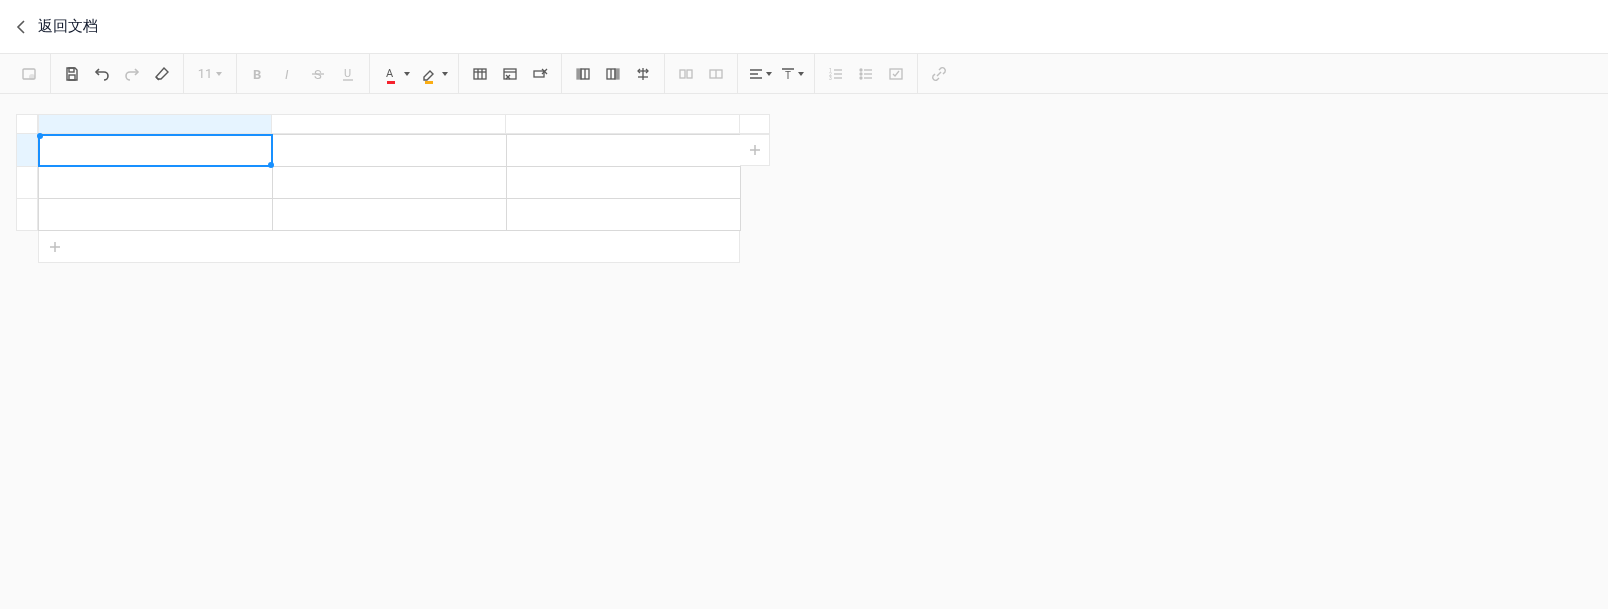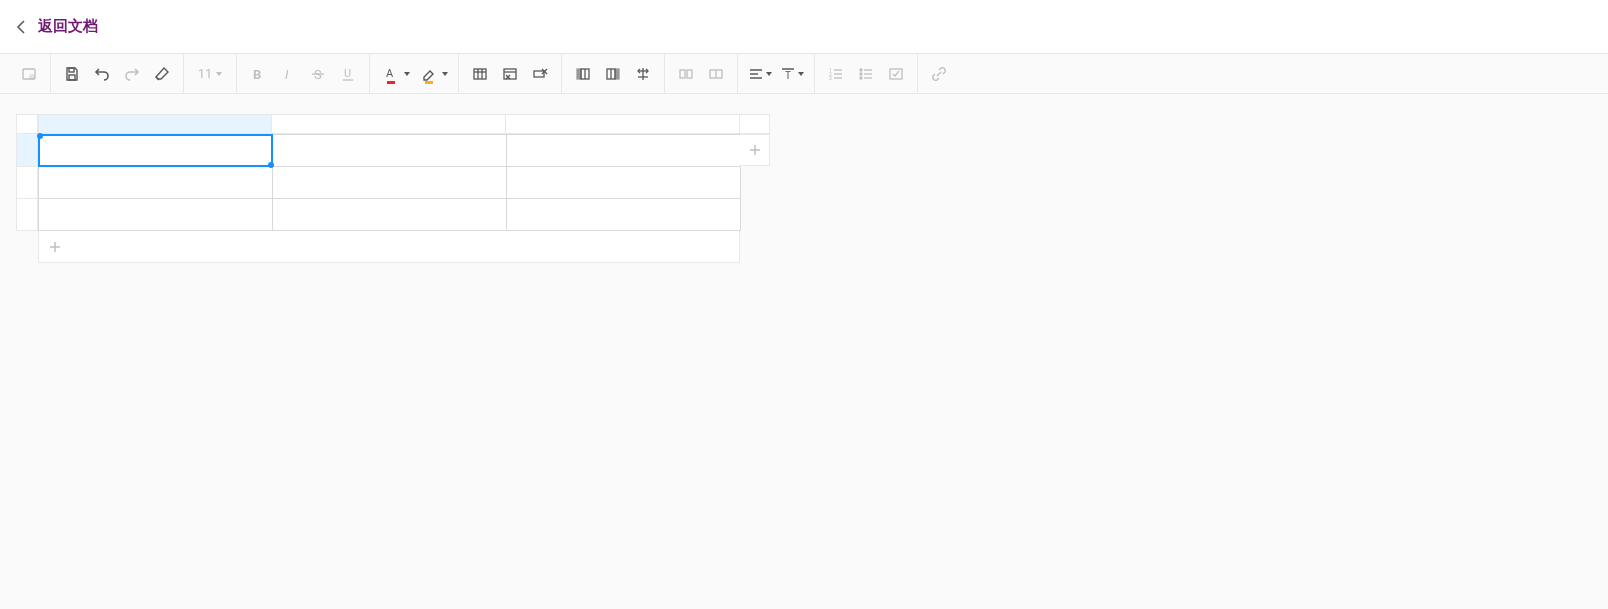--- a/index.html
+++ b/index.html
@@ -24,21 +24,21 @@
     background: #fff;
   }
   .back-btn {
     display: flex;
     align-items: center;
     gap: 12px;
     cursor: pointer;
     color: #595959;
   }
   .back-btn svg { flex: 0 0 auto; }
-  .back-label { font-size: 15px; color: #701a75; font-weight: bold; }
+  .back-label { font-size: 15px; color: #0f172a; }
 
   
   .toolbar {
     height: 40px;
     display: flex;
     align-items: stretch;
     background: #fafafa;
     border-bottom: 1px solid #e8e8e8;
     padding: 0 8px;
   }

